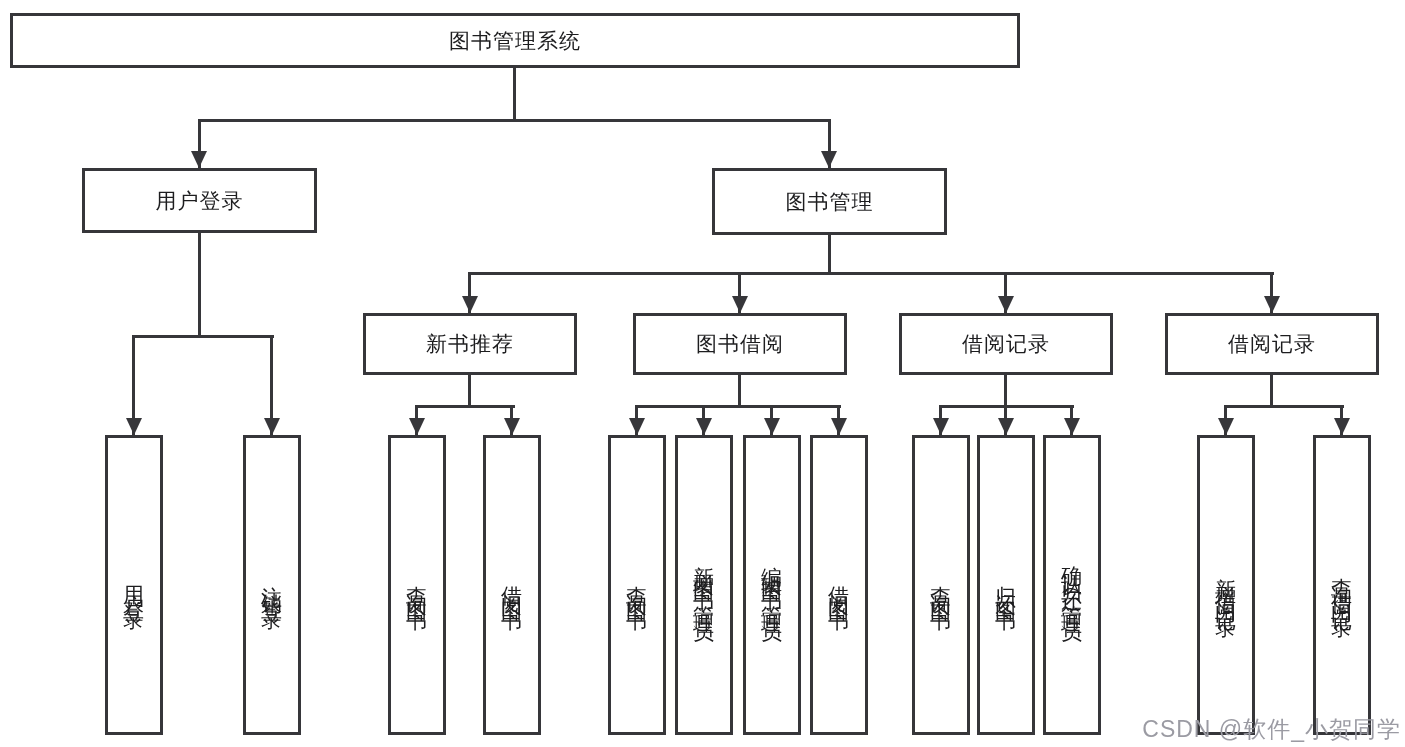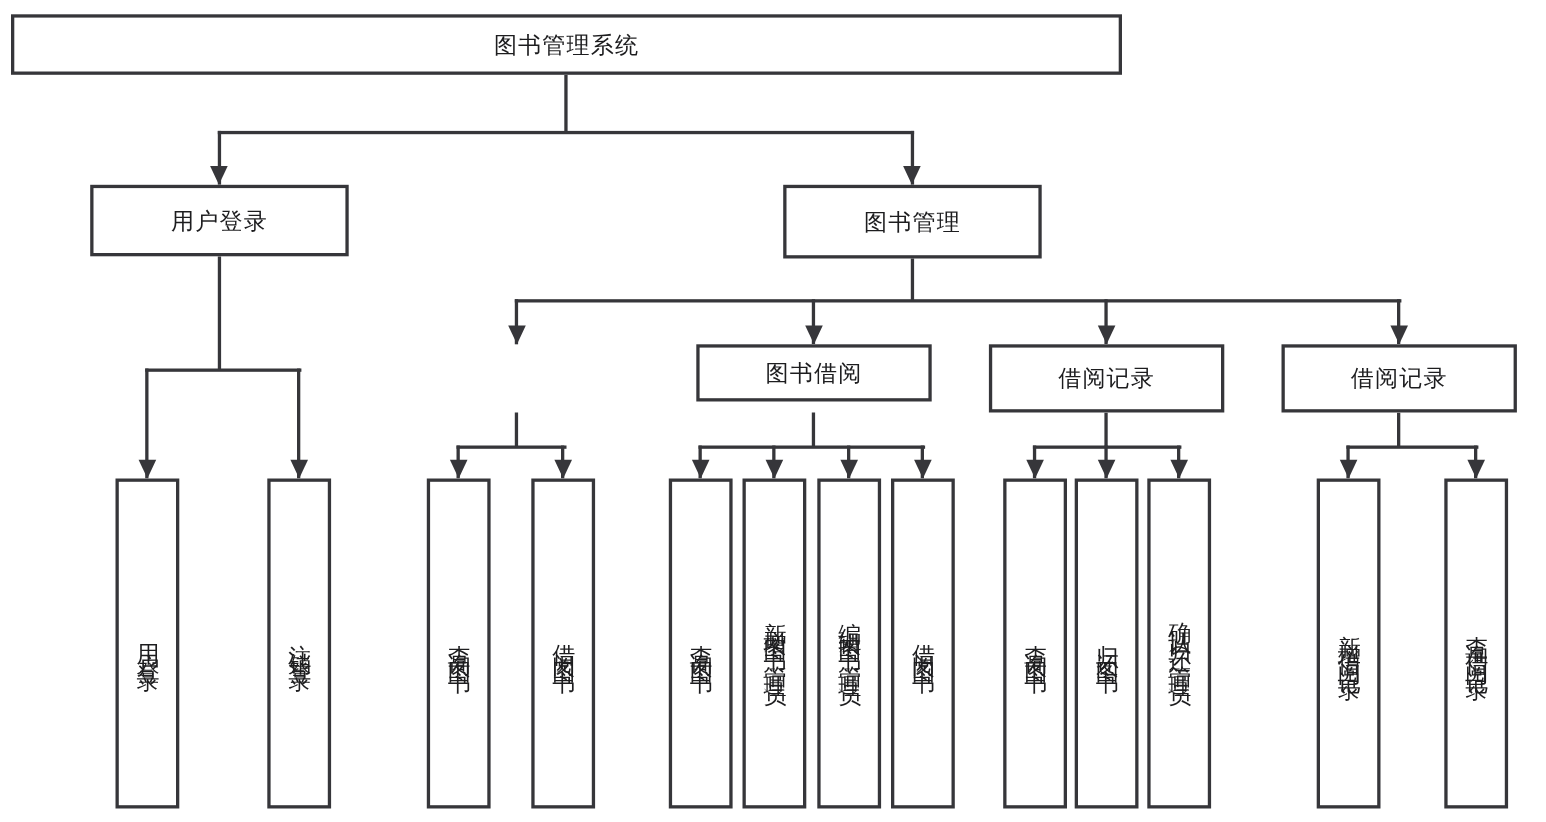--- a/index.html
+++ b/index.html
@@ -98,21 +98,24 @@
     <span class="lbl">图书管理系统</span>
   </div>
 
   <div class="box hbox" style="left:82px;top:168px;width:235px;height:65px">
     <span class="lbl">用户登录</span>
   </div>
   <div class="box hbox" style="left:712px;top:168px;width:235px;height:67px">
     <span class="lbl">图书管理</span>
   </div>
 
-  <div class="box hbox" style="left:633px;top:313px;width:214px;height:52px">
+  <div class="box hbox" style="left:363px;top:313px;width:214px;height:62px">
+    <span class="lbl">新书推荐</span>
+  </div>
+  <div class="box hbox" style="left:633px;top:313px;width:214px;height:62px">
     <span class="lbl">图书借阅</span>
   </div>
   <div class="box hbox" style="left:899px;top:313px;width:214px;height:62px">
     <span class="lbl">借阅记录</span>
   </div>
   <div class="box hbox" style="left:1165px;top:313px;width:214px;height:62px">
     <span class="lbl">借阅记录</span>
   </div>
 
   <div class="box vbox" style="left:105px">
@@ -148,14 +151,15 @@
   <div class="box vbox" style="left:1043px">
     <span class="vtext">确认归还（管理员）</span>
   </div>
   <div class="box vbox" style="left:1197px">
     <span class="vtext">新增借阅记录</span>
   </div>
   <div class="box vbox" style="left:1313px">
     <span class="vtext">查询借阅记录</span>
   </div>
 
+  <div class="watermark">CSDN @软件_小贺同学</div>
 
 </div>
 
 </body></html>

